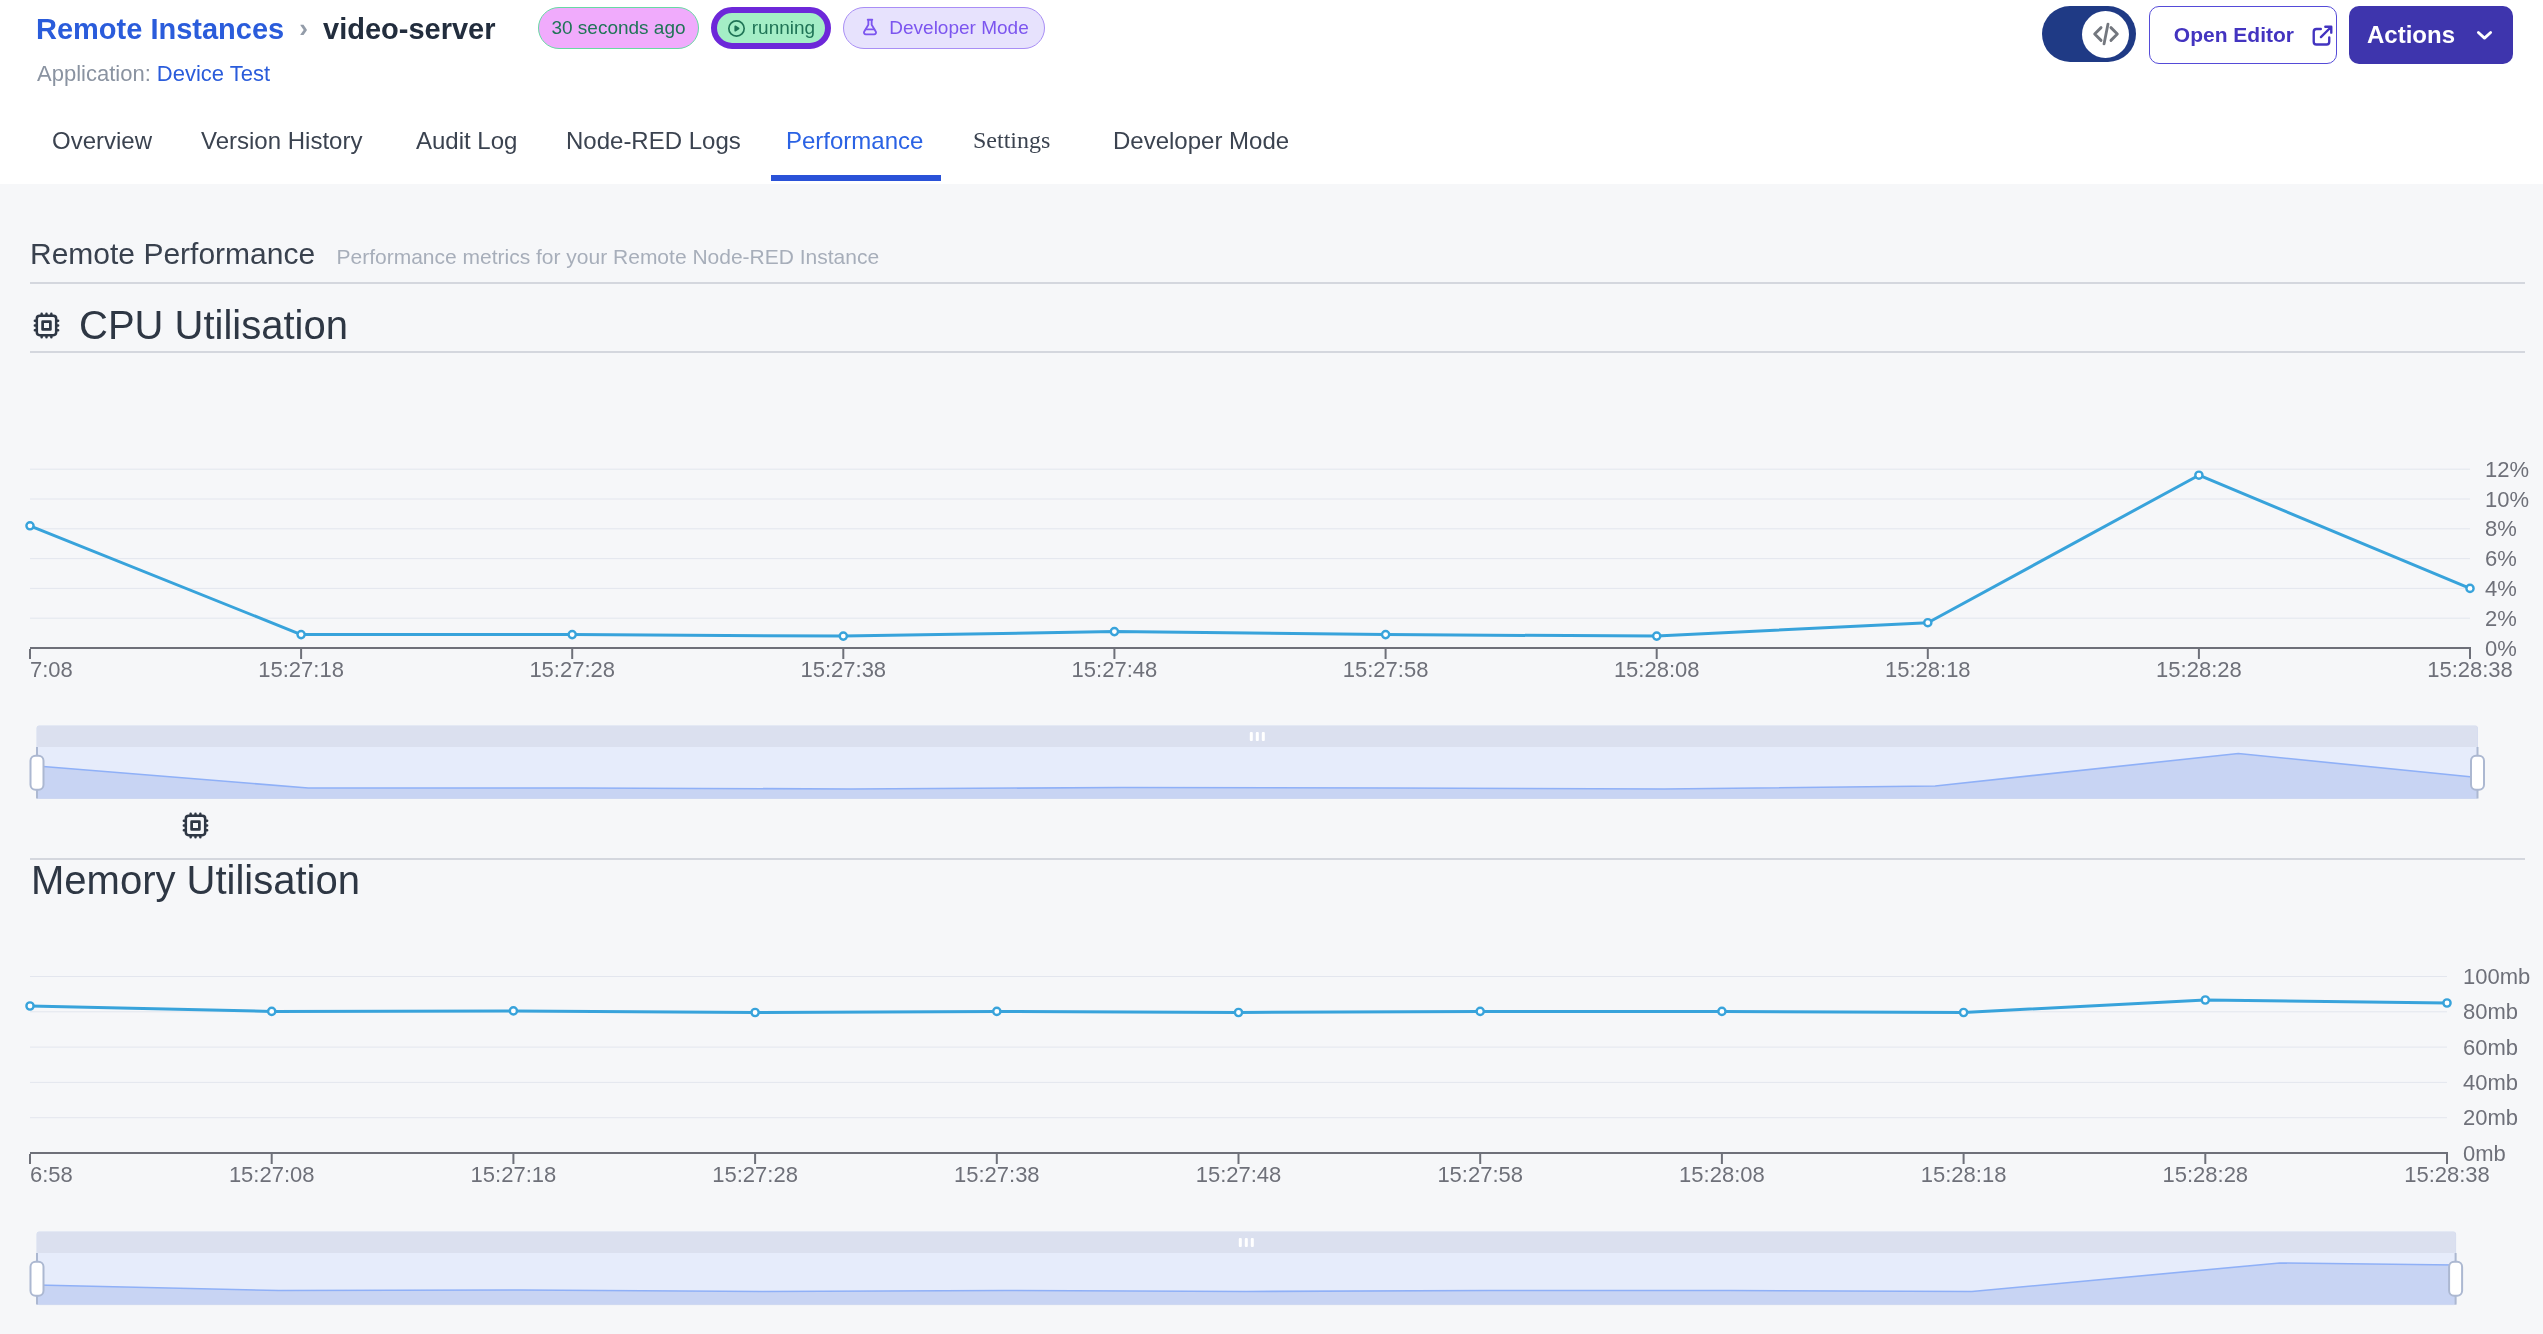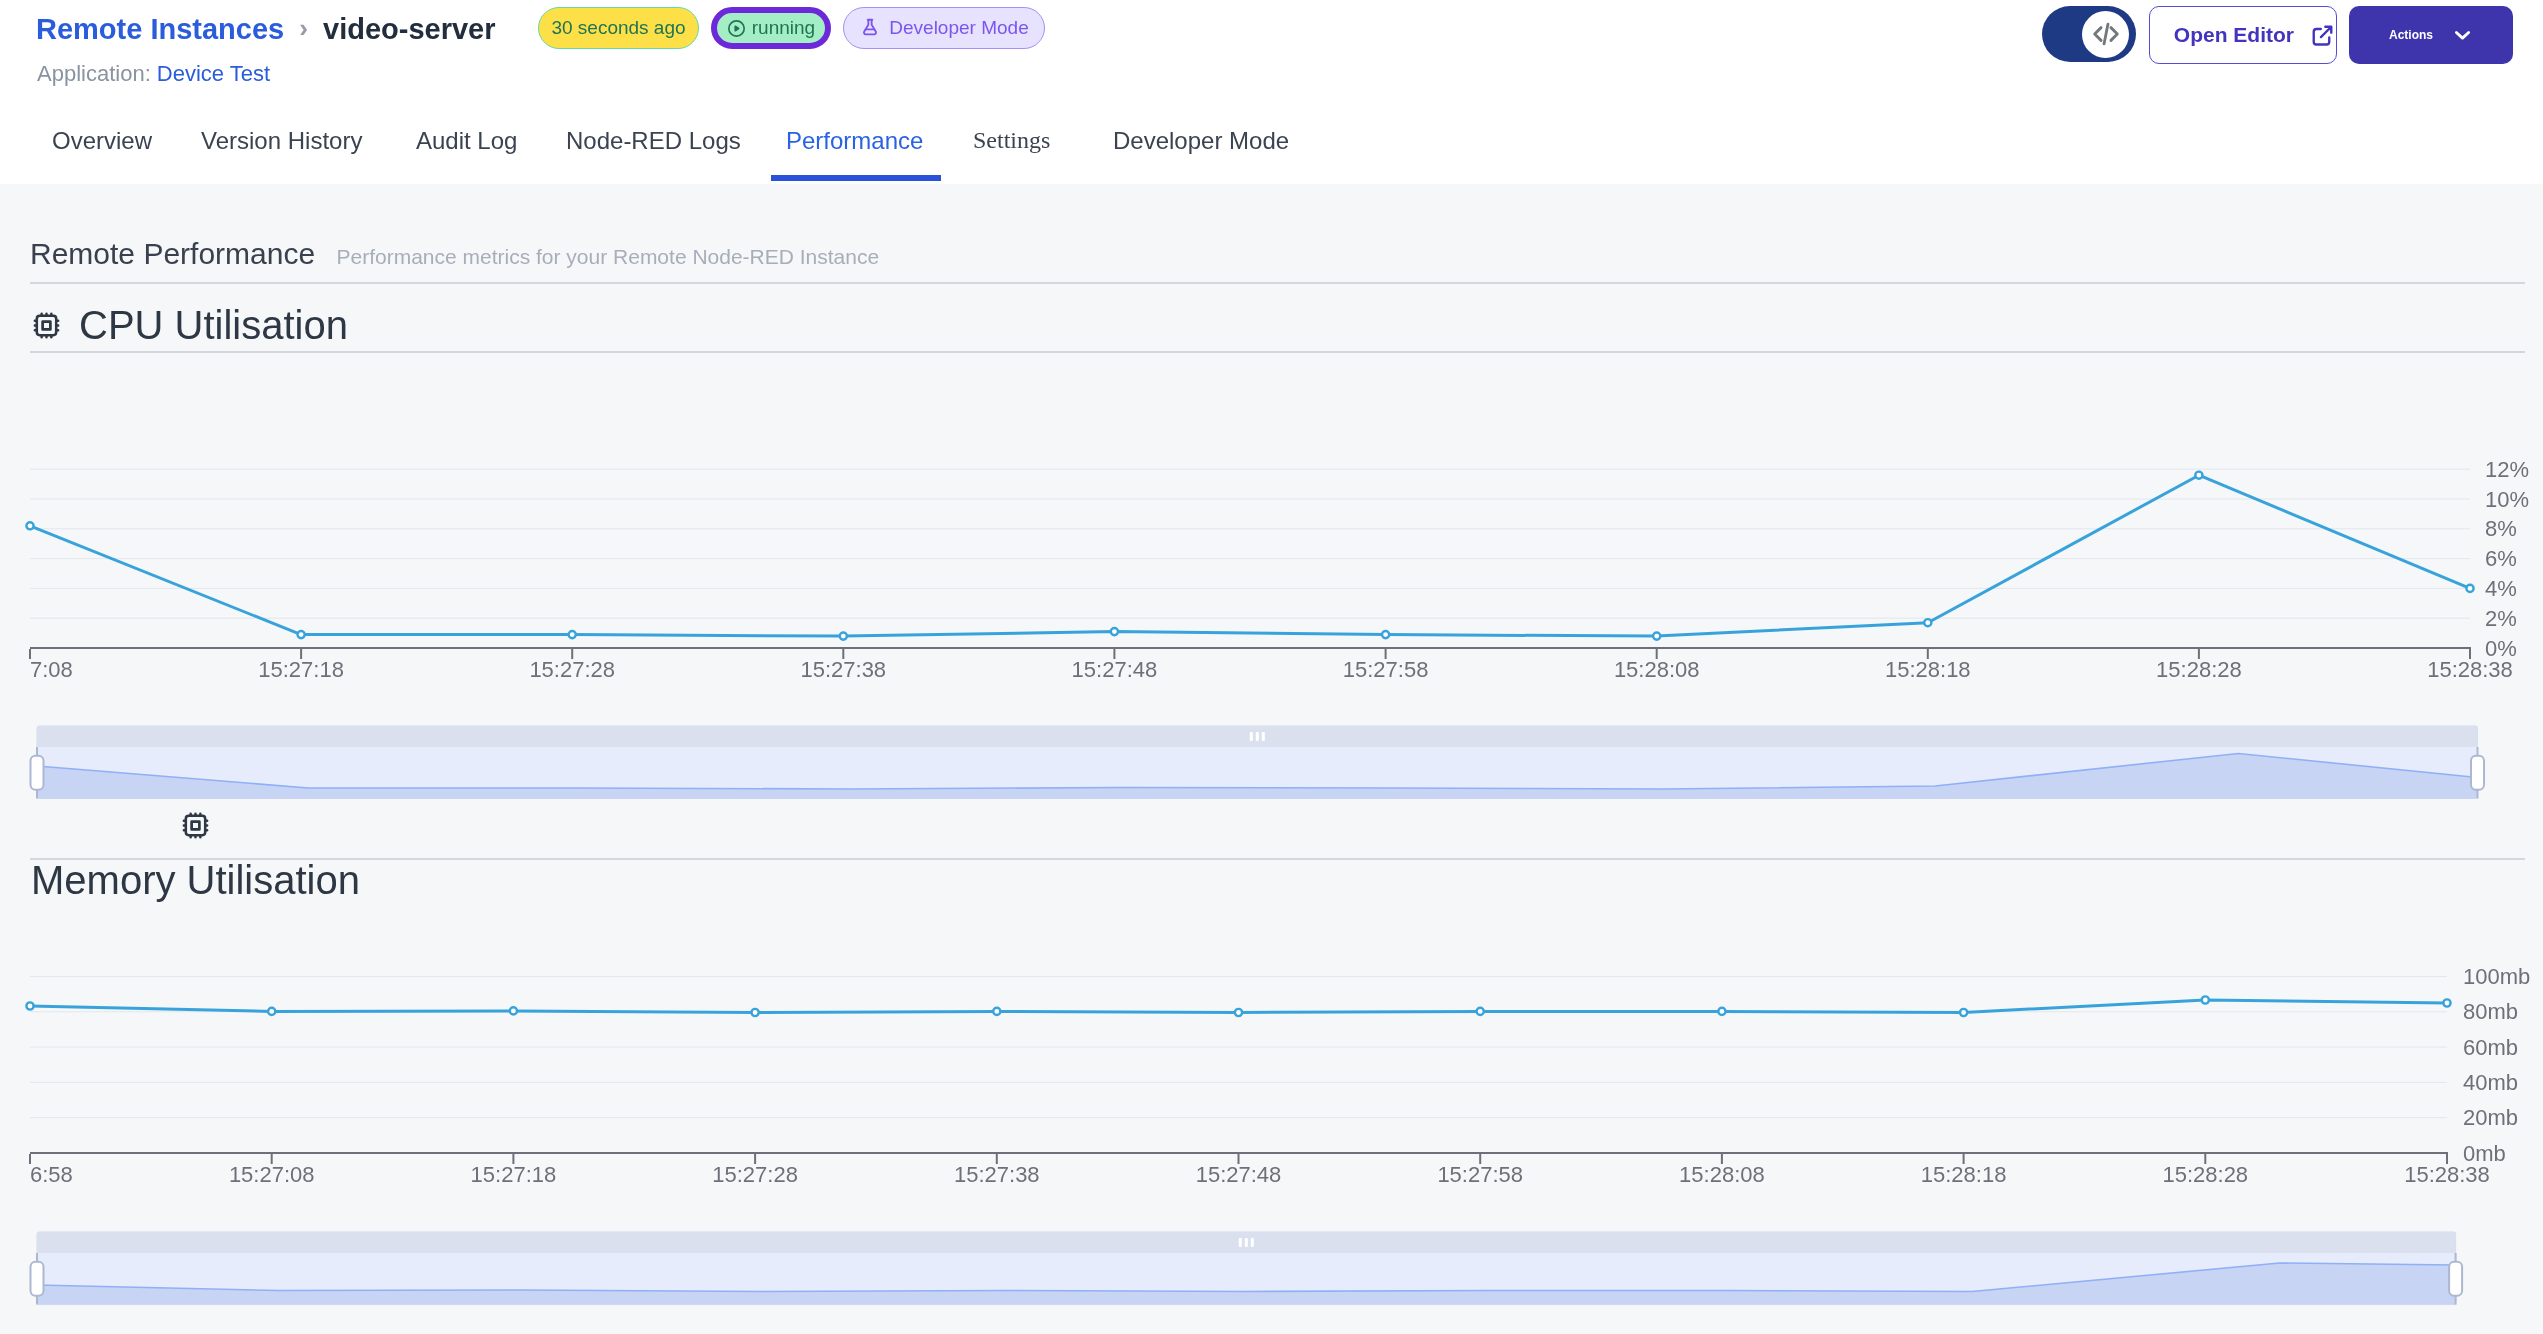--- a/index.html
+++ b/index.html
@@ -10,21 +10,21 @@
 .pill { position:absolute; top:7px; height:42px; border-radius:21px; display:flex; align-items:center; justify-content:center; font-size:19px; gap:8px; }
 .tab { position:absolute; top:127px; font-size:24px; color:#3b4350; white-space:nowrap; }
 .sech { position:absolute; display:flex; align-items:center; gap:17px; color:#2e3744; font-size:40px; }
 </style></head>
 <body>
 
 <div class="abs" style="left:36px; top:13px; font-size:29px; font-weight:bold; color:#2a5cdb;">Remote Instances
   <span style="color:#939ca9; font-weight:bold; font-size:26px; padding:0 7px; position:relative; top:-2px;">›</span>
   <span style="color:#222d3d;">video-server</span></div>
 
-<div class="pill" style="left:538px; width:161px; background:#fde047; border:1px solid #68d9a3; color:#1f7456;">30 seconds ago</div>
+<div class="pill" style="left:538px; width:161px; background:#f0abfc; border:1px solid #68d9a3; color:#1f7456;">30 seconds ago</div>
 <div class="pill" style="left:711px; width:120px; background:#a4eec6; border:6px solid #6d28d9; color:#1f7456;">
     <svg width="19" height="19" viewBox="0 0 24 24" fill="none" stroke="#1f7456" stroke-width="2.1">
 <circle cx="12" cy="12" r="9.7"></circle>
 <path d="M10.4 9.2l4.3 2.8-4.3 2.8z" fill="#1f7456" stroke-linejoin="round"></path>
 </svg>
     <span style="margin-left:-2px">running</span>
   </div>
 <div class="pill" style="left:843px; width:202px; background:#e7e2fd; border:1px solid #a98ef5; color:#7c55ef;">
     <svg width="22" height="22" viewBox="0 0 24 24" fill="none" stroke="#7c55ef" stroke-width="2" stroke-linecap="round" stroke-linejoin="round">
 <path d="M9.5 3h5M10.2 3.2v5.3L5.6 16a2.1 2.1 0 0 0 1.9 3h9a2.1 2.1 0 0 0 1.9-3l-4.6-7.5V3.2"></path>
@@ -44,21 +44,21 @@
 </div>
 
 <div class="abs" style="left:2149px; top:6px; width:188px; height:58px; background:#fff; border:1.5px solid #554bd8; border-radius:10px; display:flex; align-items:center; justify-content:flex-end; gap:15px;">
   <span style="font-size:21px; font-weight:bold; color:#4334c0;">Open Editor</span>
     <svg width="27" height="27" viewBox="0 0 24 24" fill="none" stroke="#4334c0" stroke-width="2.1" stroke-linecap="round" stroke-linejoin="round">
 <path d="M10.5 6.2H6.6A2.4 2.4 0 0 0 4.2 8.6v9a2.4 2.4 0 0 0 2.4 2.4h9a2.4 2.4 0 0 0 2.4-2.4v-3.9M14.5 4.2h5.3m0 0v5.3m0-5.3L10.6 13.4"></path>
 </svg>
   </div>
 
 <div class="abs" style="left:2349px; top:6px; width:164px; height:58px; background:#3e35ad; border-radius:10px; display:flex; align-items:center; justify-content:center; gap:19px;">
-  <span style="font-size:12px; font-weight:bold; color:#fff;">Actions</span>
+  <span style="font-size:24px; font-weight:bold; color:#fff;">Actions</span>
     <svg width="21" height="21" viewBox="0 0 24 24" fill="none" stroke="#fff" stroke-width="3.2" stroke-linecap="round" stroke-linejoin="round">
 <path d="M5 8.5l7 6.5 7-6.5"></path>
 </svg>
   </div>
 
 <div class="tab" style="left:52px;">Overview</div>
 <div class="tab" style="left:201px;">Version History</div>
 <div class="tab" style="left:416px;">Audit Log</div>
 <div class="tab" style="left:566px;">Node-RED Logs</div>
 <div class="tab" style="left:786px; color:#2a62e4;">Performance</div>

